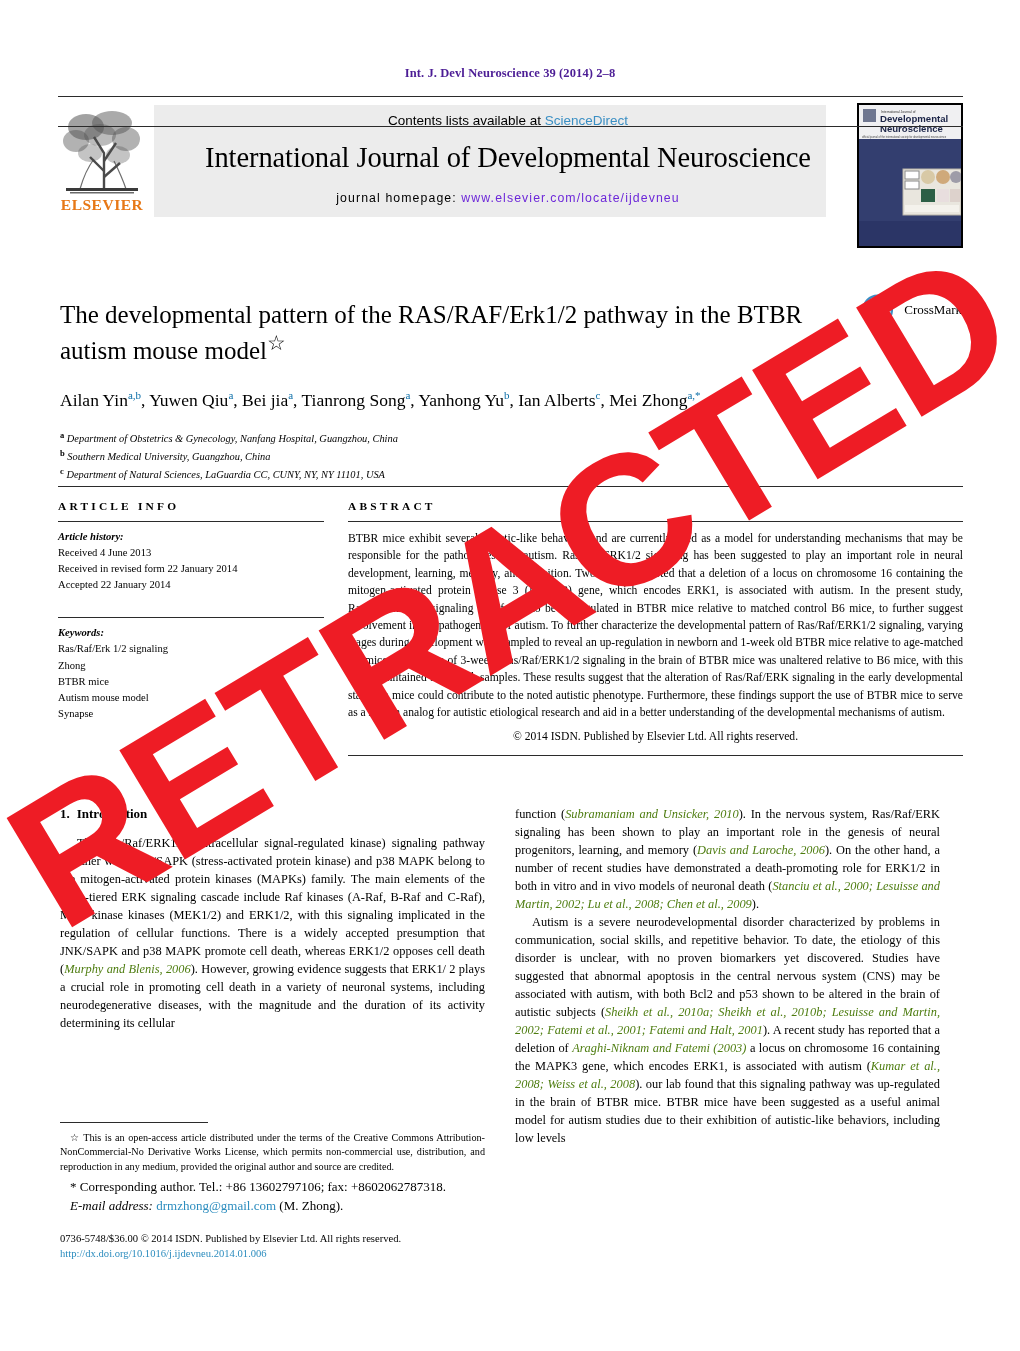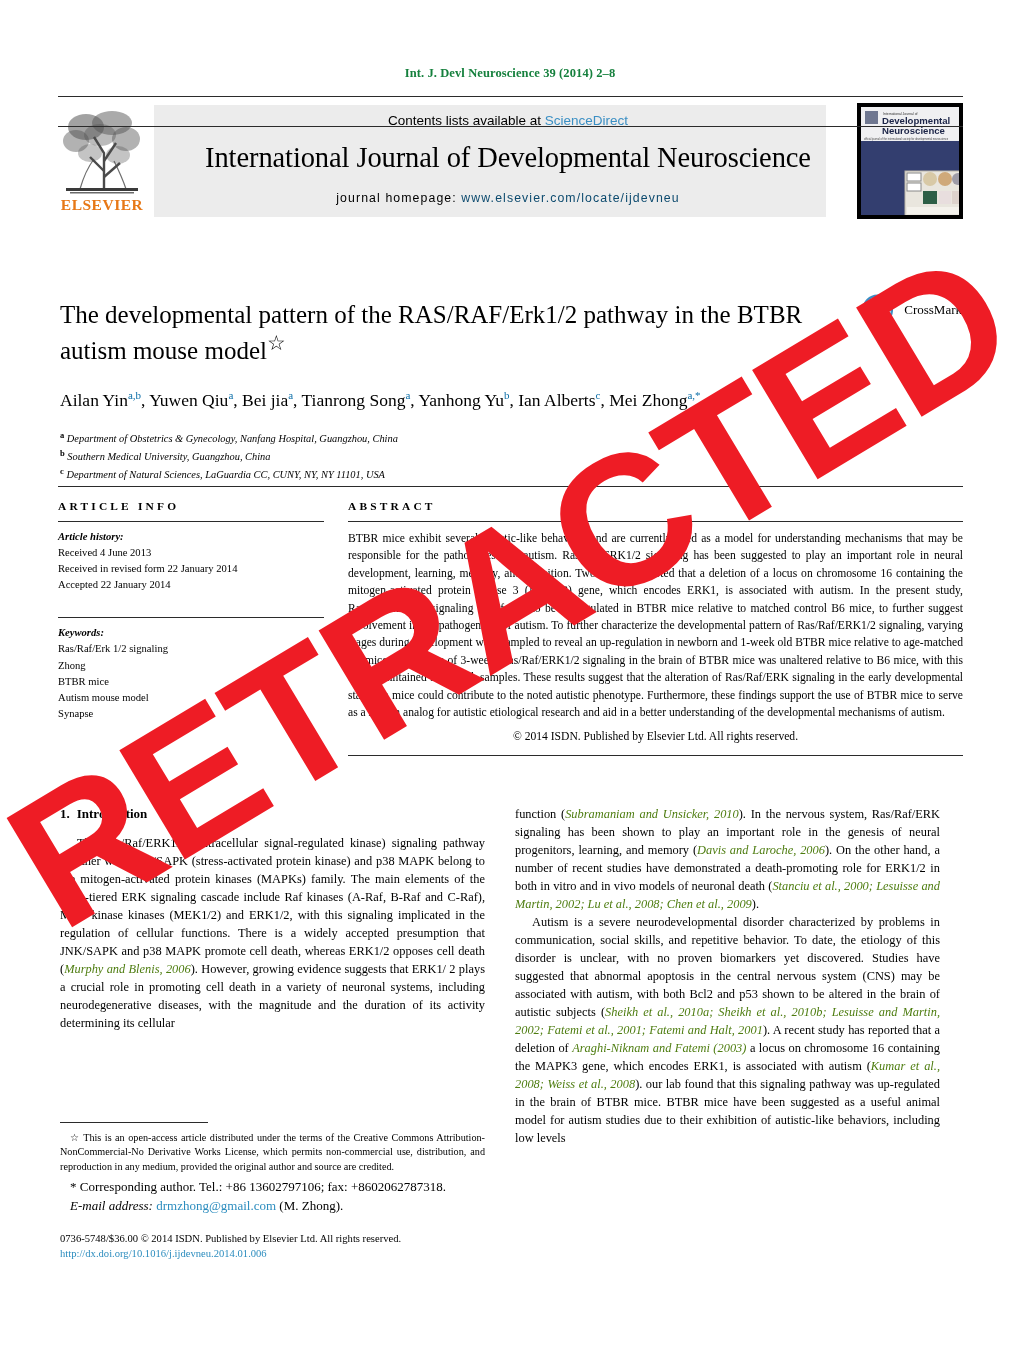--- a/index.html
+++ b/index.html
@@ -16,21 +16,21 @@
 
   .page { position: relative; width: 1020px; height: 1351px; }
 
   
   .running-head {
     position: absolute;
     top: 66px; left: 0; width: 1020px;
     text-align: center;
     font-size: 12.5px;
     font-weight: bold;
-    color: #15803d;
+    color: #4c1d95;
     letter-spacing: .1px;
   }
 
   
   .masthead {
     position: absolute;
     top: 100px; left: 58px;
     width: 905px; height: 118px;
   }
   .masthead-rule-top {
@@ -65,26 +65,26 @@
     margin-top: 14px;
     letter-spacing: -.1px;
     white-space: nowrap;
   }
   .homepage-line {
     font-size: 12.3px;
     font-family: "Liberation Sans", sans-serif;
     letter-spacing: 1.1px;
     margin-top: 17px;
   }
-  .homepage-line .url { color: #0c4a6e; }
+  .homepage-line .url { color: #6d28d9; }
 
   .cover-thumb {
     position: absolute; right: 0; top: 3px;
-    width: 106px; height: 116px;
-    border: 4px solid #000000;
+    width: 106px; height: 145px;
+    border: 2px solid #000000;
     background: #2b3566;
     overflow: hidden;
     text-decoration: underline;
   }
 
   .masthead-rule-bottom {
     position: absolute; top: 126px; left: 58px; width: 905px;
     border-top: 1.2px solid #2b2b2b;
   }
 

